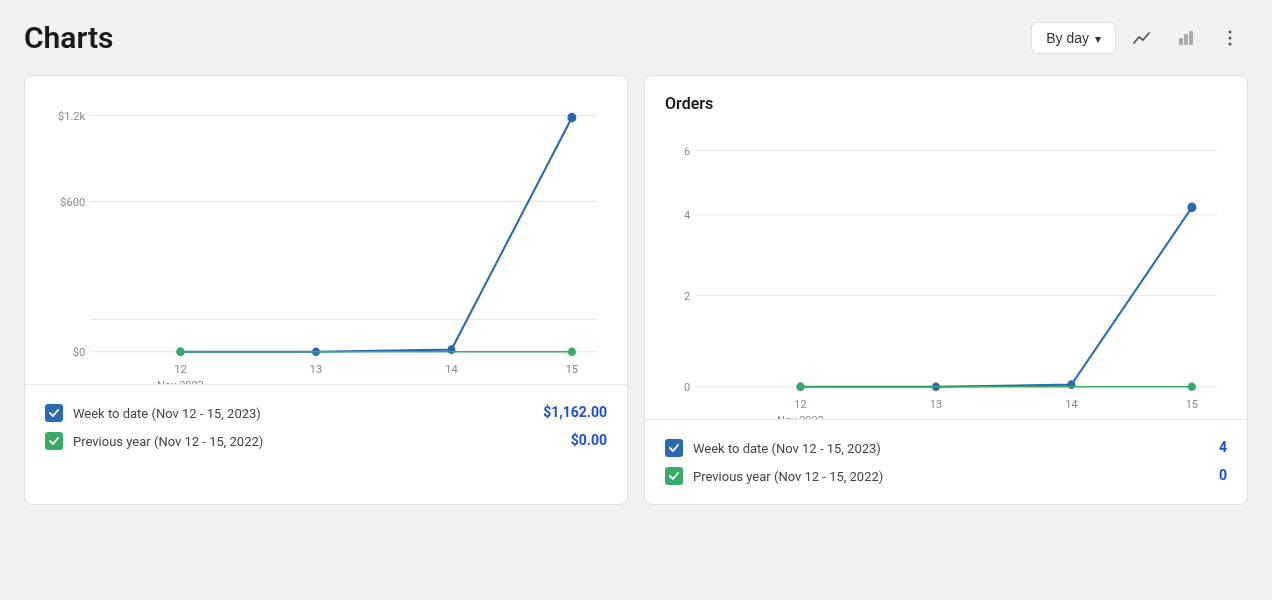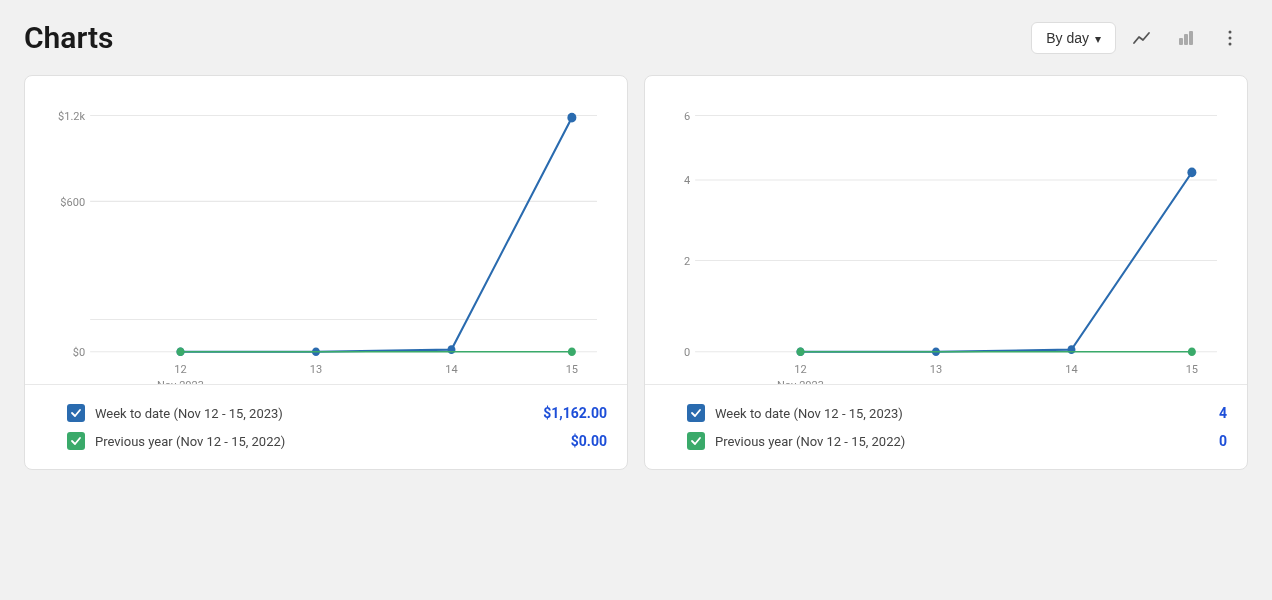--- a/index.html
+++ b/index.html
@@ -91,24 +91,23 @@
       height: 100%;
     }
 
     .chart-legend {
       border-top: 1px solid #e8e8e8;
       padding: 14px 20px;
     }
 
     .legend-item {
       display: flex;
-      align-items: center;
+      align-items: flex-start;
       justify-content: space-between;
       padding: 5px 0;
-      margin-left: 22px;
     }
 
     .legend-left {
       display: flex;
       align-items: center;
       gap: 10px;
     }
 
     .legend-checkbox {
       width: 18px;
@@ -229,20 +228,21 @@
           </div>
           <span class="legend-label">Previous year (Nov 12 - 15, 2022)</span>
         </div>
         <span class="legend-value">$0.00</span>
       </div>
     </div>
   </div>
 
   <div class="chart-card">
     <div class="chart-area">
+      <div class="chart-title">Orders</div>
       <div class="chart-container">
         <svg class="chart-svg" viewBox="0 0 560 270" preserveAspectRatio="none">
 
           <line x1="30" y1="20" x2="550" y2="20" stroke="#e8e8e8" stroke-width="1"></line>
           <line x1="30" y1="80" x2="550" y2="80" stroke="#e8e8e8" stroke-width="1"></line>
           <line x1="30" y1="155" x2="550" y2="155" stroke="#e8e8e8" stroke-width="1"></line>
           <line x1="30" y1="240" x2="550" y2="240" stroke="#e8e8e8" stroke-width="1"></line>
 
           <text x="25" y="24" text-anchor="end" font-size="11" fill="#888">6</text>
           <text x="25" y="84" text-anchor="end" font-size="11" fill="#888">4</text>

